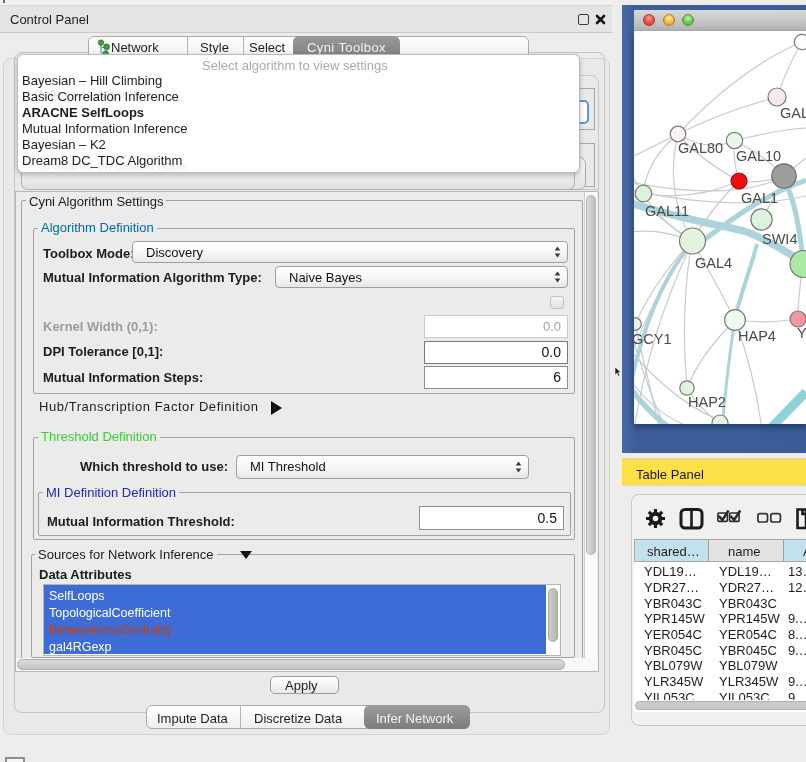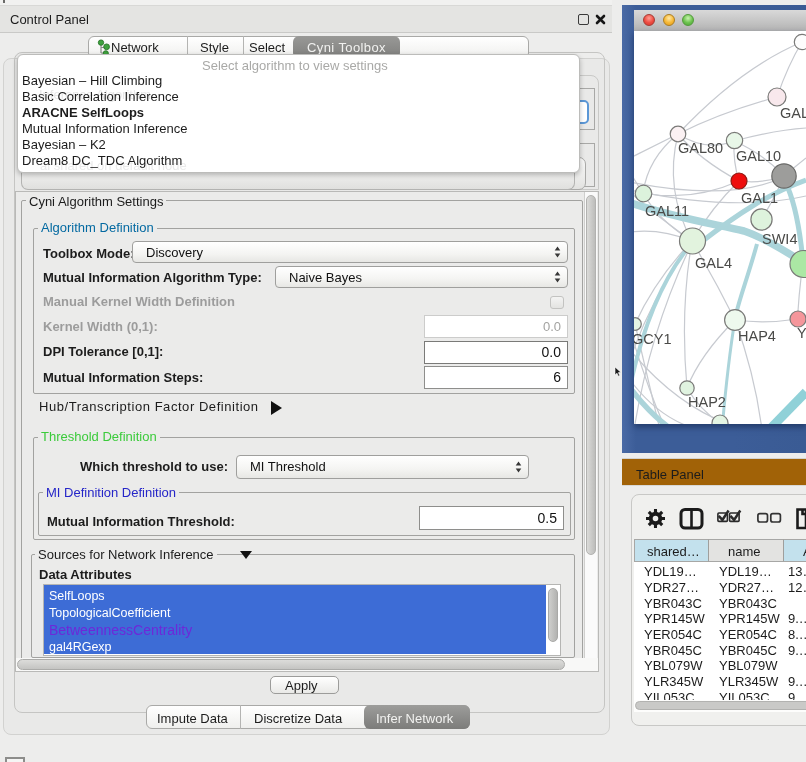--- a/index.html
+++ b/index.html
@@ -78,21 +78,20 @@
         <path d="M3.5 0.5 L6.3 4.5 L0.7 4.5 Z M3.5 11.5 L6.3 7.5 L0.7 7.5 Z" fill="#383838"></path>
       </svg>
   </div>
   <div class="lbl b" style="left:43px;top:271px;">Mutual Information Algorithm Type:</div>
   <div class="combo" style="left:275px;top:266px;width:291px;height:20px;">
     <span class="ct">Naive Bayes</span>
     <svg class="carr" width="7" height="12" viewBox="0 0 7 12">
         <path d="M3.5 0.5 L6.3 4.5 L0.7 4.5 Z M3.5 11.5 L6.3 7.5 L0.7 7.5 Z" fill="#383838"></path>
       </svg>
   </div>
-  <div class="lbl b dis" style="left:43px;top:295px;">Manual Kernel Width Definition</div>
   <div class="abs" style="left:550px;top:296px;width:14px;height:13px;border:1px solid #c3c3c1;border-radius:3px;background:linear-gradient(#f4f4f3,#e3e3e1);box-sizing:border-box;"></div>
   <div class="lbl b dis" style="left:43px;top:320px;">Kernel Width (0,1):</div>
   <div class="tfield" style="left:424px;top:315px;width:144px;height:23px;border:1px solid #cccccb;box-sizing:border-box;color:#a3a3a1;">
       <span>0.0</span>
     </div>
   <div class="lbl b" style="left:43px;top:345px;">DPI Tolerance [0,1]:</div>
   <div class="tfield" style="left:424px;top:341px;width:144px;height:23px;border:1px solid #7a7a78;box-sizing:border-box;color:#111;font-size:14px;">
       <span>0.0</span>
     </div>
   <div class="lbl b" style="left:43px;top:371px;">Mutual Information Steps:</div>
@@ -123,21 +122,21 @@
 
   <div class="group" style="left:31px;top:554px;width:542px;height:102px;"></div>
   <div class="gtitle" style="left:35px;top:548px;color:#1c1c1c;">Sources for Network Inference</div>
   <div class="abs" style="left:240px;top:551px;width:0;height:0;border-left:6.5px solid transparent;border-right:6.5px solid transparent;border-top:8px solid #111;"></div>
   <div class="lbl b" style="left:39px;top:568px;">Data Attributes</div>
 
   <div class="abs" style="left:43px;top:584px;width:518px;height:72px;border:1px solid #b5b5b3;background:#fff;box-sizing:border-box;"></div>
   <div class="abs" style="left:44px;top:585px;width:502px;height:69px;background:#3d6cd6;"></div>
   <div class="lbl" style="left:49px;top:590px;color:#fff;font-size:12.5px;">SelfLoops</div>
   <div class="lbl" style="left:49px;top:607px;color:#fff;font-size:12.5px;">TopologicalCoefficient</div>
-  <div class="lbl" style="left:49px;top:624px;color:#6d28d9;font-size:14px;">BetweennessCentrality</div>
+  <div class="lbl" style="left:49px;top:624px;color:#c2410c;font-size:12px;">BetweennessCentrality</div>
   <div class="lbl" style="left:49px;top:641px;color:#fff;font-size:12.5px;">gal4RGexp</div>
   <div class="abs" style="left:548px;top:588px;width:10px;height:54px;background:linear-gradient(90deg,#cfcfcd,#b3b3b1);border:1px solid #a9a9a7;border-radius:5px;box-sizing:border-box;"></div>
 
   <div class="abs" style="left:16px;top:658px;width:582px;height:13px;background:#f8f8f7;"></div>
   <div class="abs" style="left:17px;top:659px;width:548px;height:11px;background:linear-gradient(#dcdcda,#c4c4c2);border:1px solid #ababa9;border-radius:5.5px;box-sizing:border-box;"></div>
 
   <div class="abs" style="left:270px;top:676px;width:69px;height:18px;background:linear-gradient(#ffffff,#e9e9e7);border:1px solid #9c9c9a;border-radius:5px;box-sizing:border-box;"></div>
   <div class="lbl" style="left:285px;top:679px;font-weight:500;">Apply</div>
 
   <div class="abs" style="left:146px;top:705px;width:324px;height:24px;background:linear-gradient(#ffffff,#efefed);border:1px solid #a9a9a7;border-radius:6px;box-sizing:border-box;"></div>
@@ -249,21 +248,21 @@
         <text x="762" y="244">SWI4</text>
         <text x="797" y="338">YM</text>
         <text x="738" y="341">HAP4</text>
         <text x="632" y="344">GCY1</text>
         <text x="688" y="407">HAP2</text>
       </g>
     </svg>
   </div>
 </div>
 
-<div class="abs" style="left:622px;top:458px;width:184px;height:28px;background:#a16207;border-top:1px solid #d2d2d0;border-bottom:1px solid #d8d8d6;box-sizing:border-box;">
+<div class="abs" style="left:622px;top:458px;width:184px;height:28px;background:#fde047;border-top:1px solid #d2d2d0;border-bottom:1px solid #d8d8d6;box-sizing:border-box;">
   <div class="lbl" style="left:14px;top:9px;">Table Panel</div>
 </div>
 <div class="abs" style="left:631px;top:494px;width:185px;height:232px;background:#f0f0ee;border:1px solid #c8c8c6;border-radius:8px;box-sizing:border-box;"></div>
 
 <svg class="abs" style="left:646px;top:508px;" width="160" height="22" viewBox="0 0 160 22">
   <g fill="#1b1b1b" fill-rule="evenodd">
     <path d="M7.9 3.9 L8.0 1.0 L11.0 1.0 L11.1 3.9 L13.1 4.7 L15.1 2.7 L17.3 4.9 L15.3 6.9 L16.1 8.9 L19.0 9.0 L19.0 12.0 L16.1 12.1 L15.3 14.1 L17.3 16.1 L15.1 18.3 L13.1 16.3 L11.1 17.1 L11.0 20.0 L8.0 20.0 L7.9 17.1 L5.9 16.3 L3.9 18.3 L1.7 16.1 L3.7 14.1 L2.9 12.1 L0.0 12.0 L0.0 9.0 L2.9 8.9 L3.7 6.9 L1.7 4.9 L3.9 2.7 L5.9 4.7 Z M9.5 13.3 A2.8 2.8 0 1 1 9.5 7.7 A2.8 2.8 0 1 1 9.5 13.3 Z"></path>
   </g>
   <rect x="35" y="1.5" width="21" height="18.5" rx="4" fill="none" stroke="#1b1b1b" stroke-width="3"></rect>
   <line x1="45.5" y1="1.5" x2="45.5" y2="20" stroke="#1b1b1b" stroke-width="2.6"></line>

